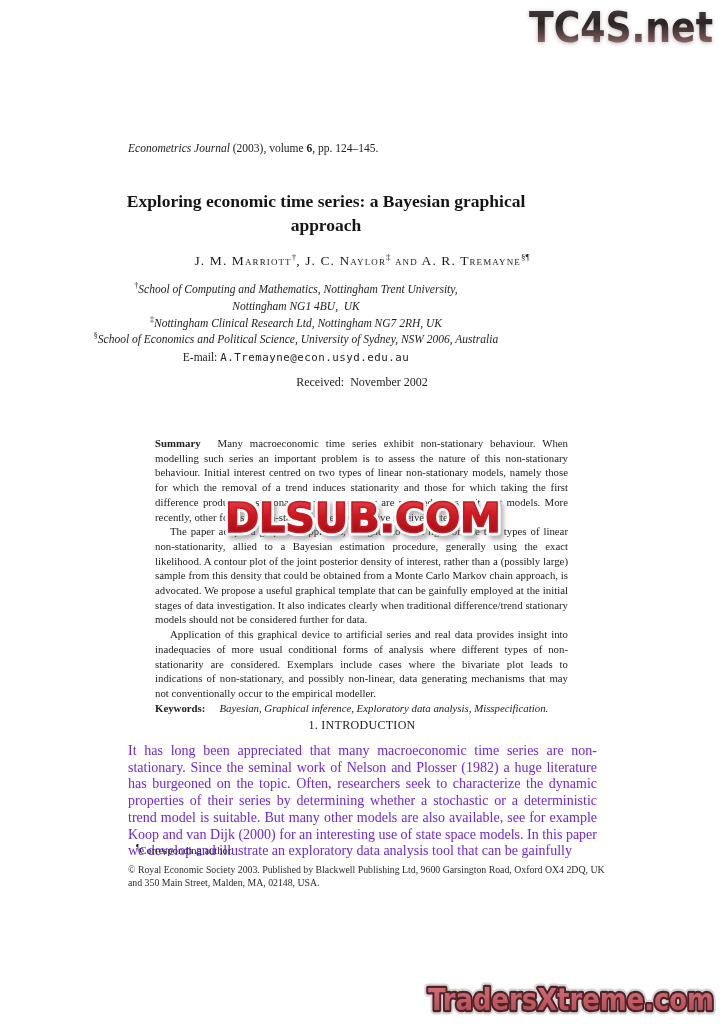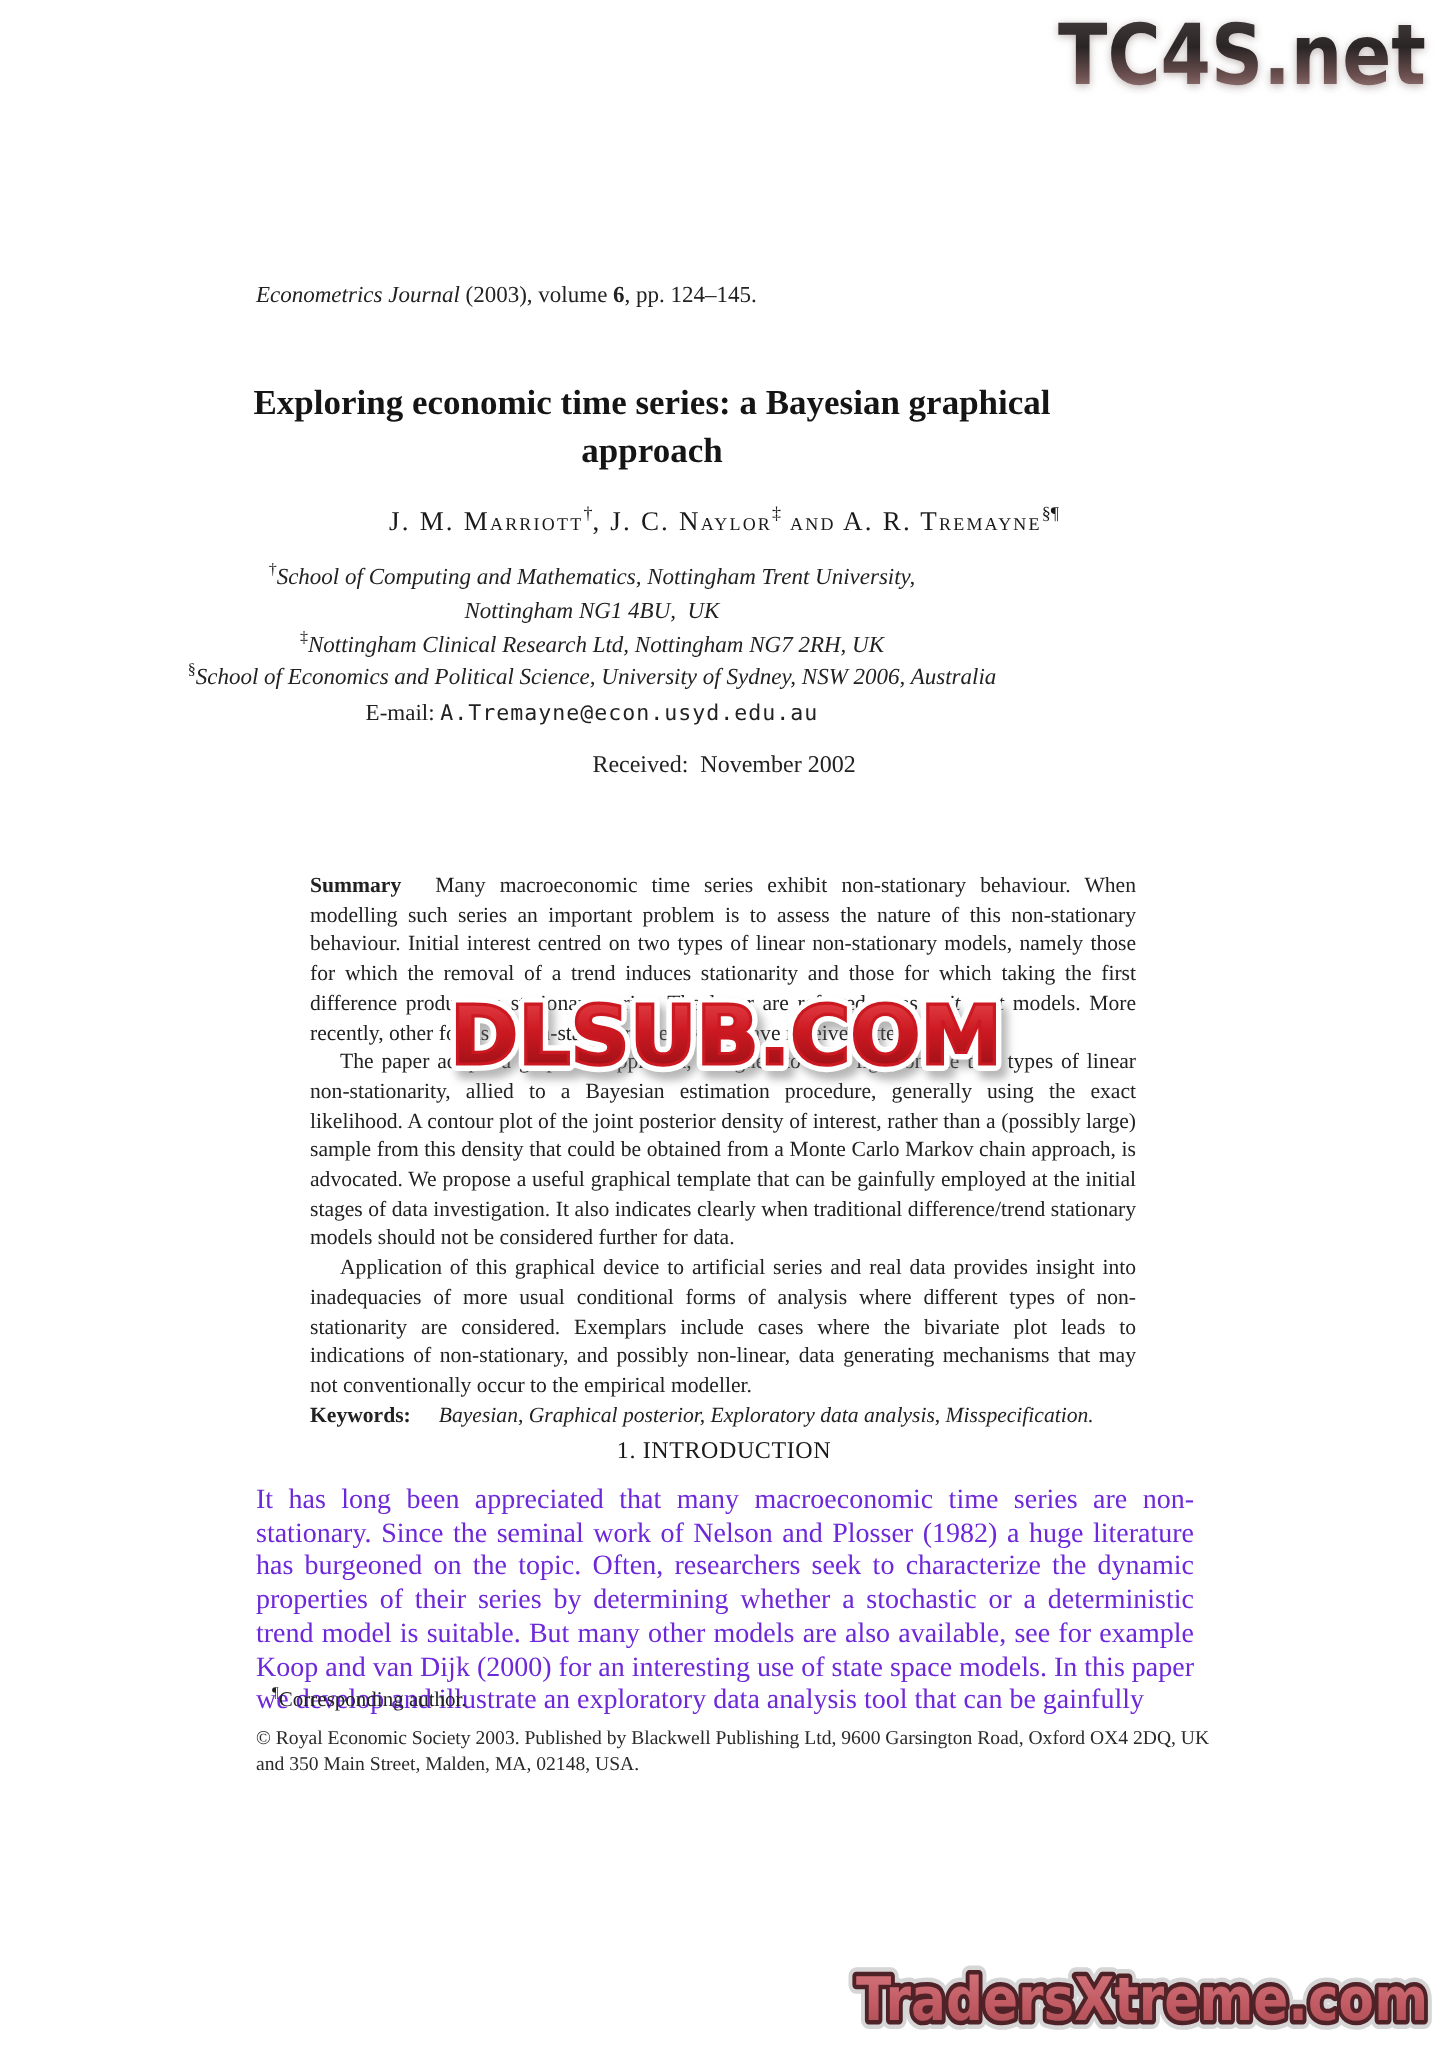--- a/index.html
+++ b/index.html
@@ -116,21 +116,21 @@
     <div class="affil-line"><sup>§</sup><span>School of Economics and Political Science, University of Sydney, NSW 2006, Australia</span></div>
     <div class="email-line"><span>E-mail: </span><span class="mono">A.Tremayne@econ.usyd.edu.au</span></div>
   </div>
 
   <div class="received">Received:  November 2002</div>
 
   <div class="summary">
     <p><span class="label">Summary</span><span>Many macroeconomic time series exhibit non-stationary behaviour. When modelling such series an important problem is to assess the nature of this non-stationary behaviour. Initial interest centred on two types of linear non-stationary models, namely those for which the removal of a trend induces stationarity and those for which taking the first difference produces a stationary series. The latter are referred to as </span><span class="it">unit root</span><span> models. More recently, other forms of non-stationary behaviour have received attention.</span></p>
     <p class="indent">The paper adopts a graphical approach, designed to shed light on the two types of linear non-stationarity, allied to a Bayesian estimation procedure, generally using the exact likelihood. A contour plot of the joint posterior density of interest, rather than a (possibly large) sample from this density that could be obtained from a Monte Carlo Markov chain approach, is advocated. We propose a useful graphical template that can be gainfully employed at the initial stages of data investigation. It also indicates clearly when traditional difference/trend stationary models should not be considered further for data.</p>
     <p class="indent">Application of this graphical device to artificial series and real data provides insight into inadequacies of more usual conditional forms of analysis where different types of non-stationarity are considered. Exemplars include cases where the bivariate plot leads to indications of non-stationary, and possibly non-linear, data generating mechanisms that may not conventionally occur to the empirical modeller.</p>
-    <p class="keywords"><span class="klabel">Keywords:</span><span class="ktext">Bayesian, Graphical posterior, Exploratory data analysis, Misspecification.</span></p>
+    <p class="keywords"><span class="klabel">Keywords:</span><span class="ktext">Bayesian, Graphical inference, Exploratory data analysis, Misspecification.</span></p>
   </div>
 
   <div class="section-heading">1. INTRODUCTION</div>
   <div class="intro-para">It has long been appreciated that many macroeconomic time series are non-stationary. Since the seminal work of Nelson and Plosser (1982) a huge literature has burgeoned on the topic. Often, researchers seek to characterize the dynamic properties of their series by determining whether a stochastic or a deterministic trend model is suitable. But many other models are also available, see for example Koop and van Dijk (2000) for an interesting use of state space models. In this paper we develop and illustrate an exploratory data analysis tool that can be gainfully</div>
 
   <div class="corresponding"><sup>¶</sup><span>Corresponding author.</span></div>
   <div class="copyright">© Royal Economic Society 2003. Published by Blackwell Publishing Ltd, 9600 Garsington Road, Oxford OX4 2DQ, UK and 350 Main Street, Malden, MA, 02148, USA.</div>
 
   <div class="wm wm-top">
     <svg width="196" height="52" viewBox="0 0 196 52">

